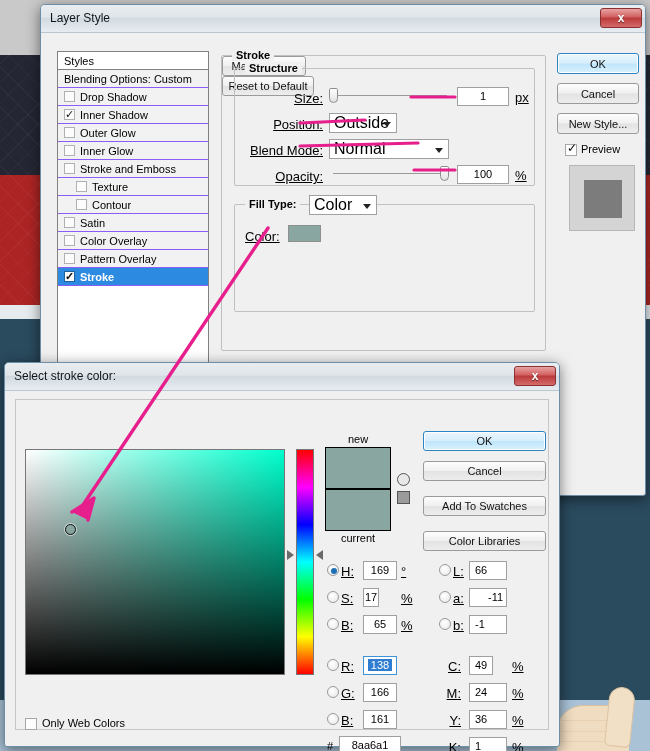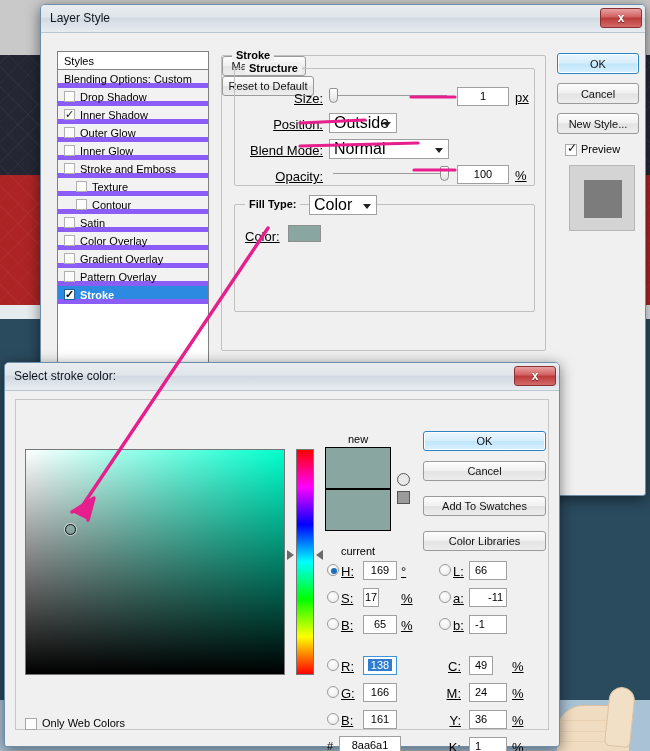--- a/index.html
+++ b/index.html
@@ -137,21 +137,21 @@
     background: linear-gradient(to bottom,#fff,#e2e2e2);
     border: 1px solid #8d8d8d; border-radius: 2px 2px 5px 5px;
   }
 
   
   .styles-list {
     position: absolute; background: #fff; border: 1px solid #808080;
   }
   .sl-row {
     position: relative; height: 18px; line-height: 18px;
-    font-size: 11px; padding-left: 6px; border-bottom: 5px solid #8b5cf6;
+    font-size: 11px; padding-left: 6px; border-bottom: 1px solid #8b5cf6;
     background: #f2f2f2; cursor: pointer;
   }
   .sl-row.head { background: #fff; border-bottom: 1px solid #808080; font-weight: normal; }
   .sl-row.sel { background: #2c8ae0; color: #fff; font-weight: bold; }
   .sl-row .cb {
     position: absolute; left: 6px; top: 3px; width: 11px; height: 11px;
     border: 1px solid #b0b0b0; background: #fcfcfc;
   }
   .sl-row.sel .cb { border-color: #1e5f9e; }
   .sl-row .cb.on::after {
@@ -261,24 +261,20 @@
         <div class="sl-row">
           <span class="cb"></span>
           <span class="tx">Satin</span>
         </div>
         <div class="sl-row">
           <span class="cb"></span>
           <span class="tx">Color Overlay</span>
         </div>
         <div class="sl-row">
           <span class="cb"></span>
-          <span class="tx">Gradient Overlay</span>
-        </div>
-        <div class="sl-row">
-          <span class="cb"></span>
           <span class="tx">Pattern Overlay</span>
         </div>
         <div class="sl-row sel">
           <span class="cb on"></span>
           <span class="tx">Stroke</span>
         </div>
       </div>
 
     <div class="fieldset" style="left:180px; top:22px; width:325px; height:296px;">
       <span class="legend">Stroke</span>
@@ -365,21 +361,21 @@
     <div style="position:absolute; left:20px; top:326px;">
       <span class="chk" style="position:absolute; left:0; top:1px;"></span>
       <span style="position:absolute; left:17px; top:0; font-size:11px; white-space:nowrap;">Only Web Colors</span>
     </div>
 
     <div style="position:absolute; left:320px; top:42px; width:66px; height:14px;">
       <span class="mini-lbl">new</span>
     </div>
     <div class="swatch-box" id="swatch-new" style="left: 320px; top: 56px; width: 66px; height: 42px; background: rgb(138, 166, 161);"></div>
     <div class="swatch-box" id="swatch-cur" style="left: 320px; top: 98px; width: 66px; height: 42px; background: rgb(138, 166, 161);"></div>
-    <div style="position:absolute; left:320px; top:141px; width:66px; height:14px;margin-top:13px;">
+    <div style="position:absolute; left:320px; top:141px; width:66px; height:14px;">
       <span class="mini-lbl">current</span>
     </div>
 
     <div style="position:absolute; left:392px; top:82px; width:13px; height:13px; border-radius:50%; border:1px solid #555; background:#e8e8e8;"></div>
     <div style="position:absolute; left:392px; top:100px; width:13px; height:13px; border:1px solid #555; background:#9b9b9b;"></div>
 
     <div class="btn primary" style="position:absolute; left:418px; top:40px; width:123px; height:20px; line-height:19px;">OK</div>
     <div class="btn" style="position:absolute; left:418px; top:70px; width:123px; height:20px; line-height:19px;">Cancel</div>
     <div class="btn" style="position:absolute; left:418px; top:105px; width:123px; height:20px; line-height:19px;">Add To Swatches</div>
     <div class="btn" style="position:absolute; left:418px; top:140px; width:123px; height:20px; line-height:19px;">Color Libraries</div>

